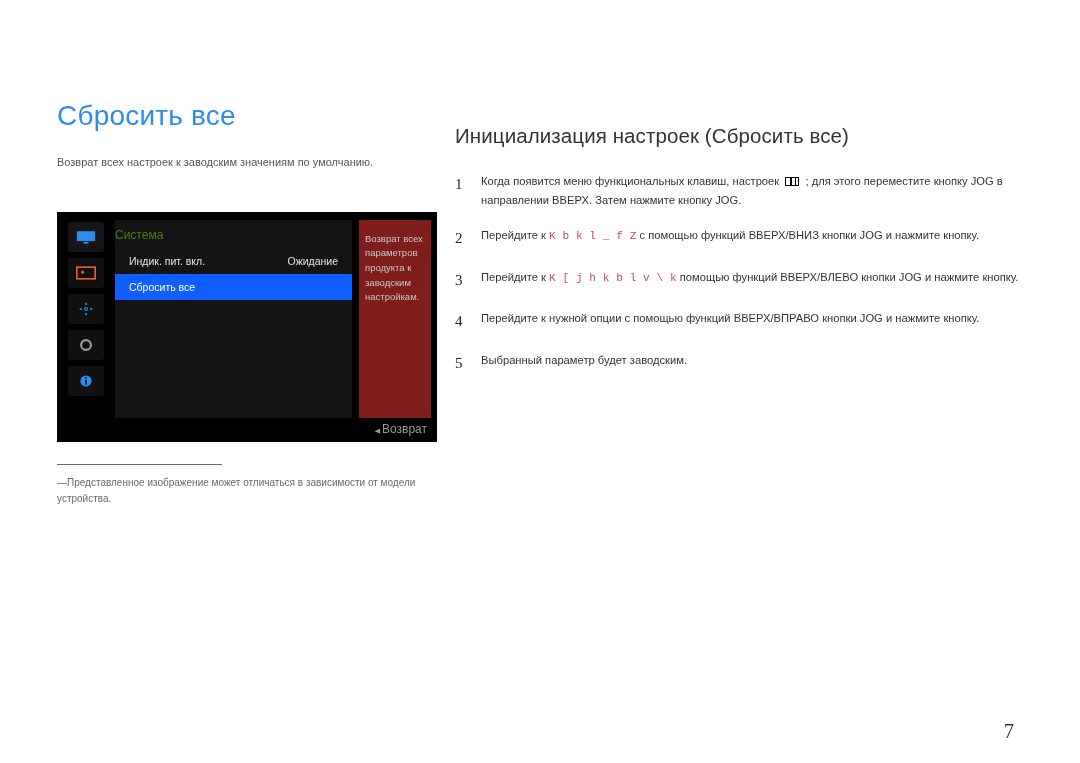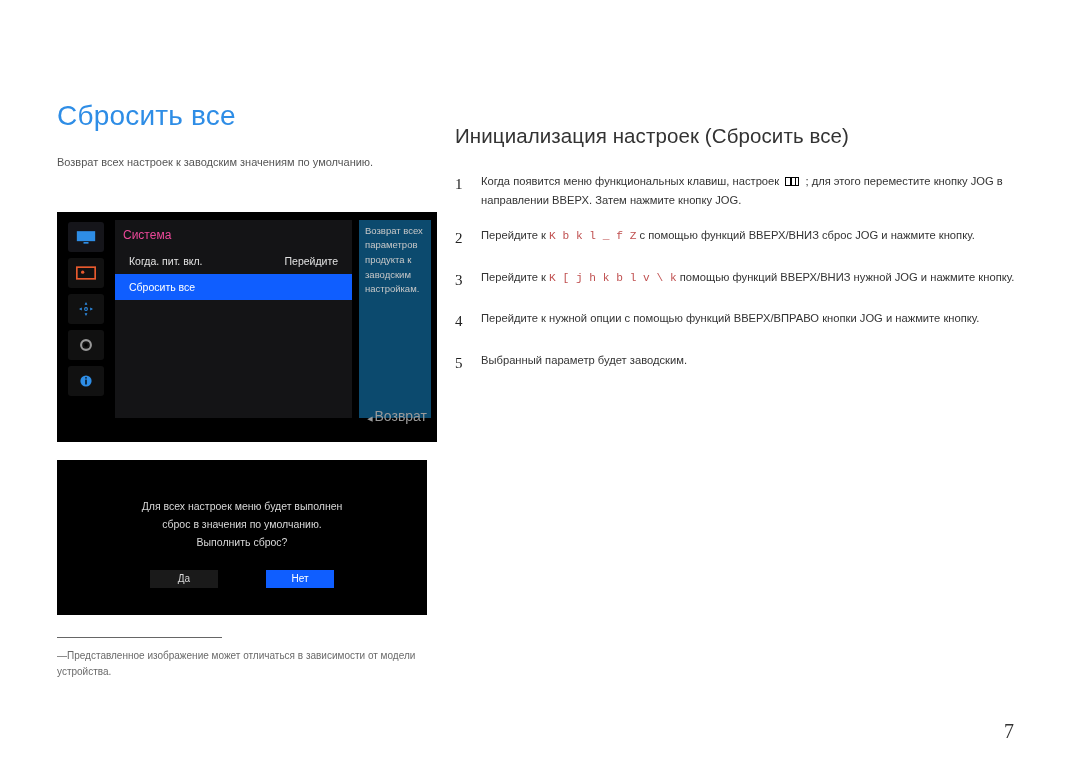--- a/index.html
+++ b/index.html
@@ -58,22 +58,22 @@
     display: flex; align-items: center; justify-content: center;
   }
   .osd .rail-icon.active { background: #15151a; }
   .osd .rail-icon .ico { width: 20px; height: 14px; }
   .osd .content {
     position: absolute;
     left: 58px; top: 8px; right: 85px; bottom: 24px;
     background: #141416;
   }
   .osd .menu-title {
-    padding: 8px 12px 6px 8px;
-    color: #ec4899;
+    padding: 8px 12px 6px 0;
+    color: #4d7c0f;
     font-size: 12px;
   }
   .osd .row {
     display: flex;
     align-items: center;
     padding: 6px 14px;
     height: 26px;
     font-size: 10.5px;
     color: #e2e2e2;
     justify-content: space-between;
@@ -81,30 +81,30 @@
   .osd .row.sel {
     
     background: #0f5eff;
     color: #fff;
   }
   .osd .right-box {
     position: absolute;
     right: 6px; top: 8px;
     width: 72px;
     bottom: 24px;
-    background: #0c4a6e;
+    background: #7f1d1d;
     color: #c8c8c8;
     font-size: 9.5px;
-    padding: 4px 6px;
+    padding: 12px 6px;
     line-height: 1.55;
   }
   .osd .footer {
     position: absolute;
-    right: 10px; bottom: 18px;
-    font-size: 14px;
+    right: 10px; bottom: 6px;
+    font-size: 12px;
     color: #9a9a9a;
   }
   .osd .footer::before { content: "\25C0  "; font-size: 7px; color: #9a9a9a; }
   
   .osd2 {
     width: 370px; height: 155px;
     background: #000;
     position: relative;
     font-size: 11px;
     color: #d8d8d8;
@@ -224,41 +224,32 @@
           <svg class="ico" viewBox="0 0 20 20">
               <circle cx="10" cy="10" r="8" fill="#2E8DE6"></circle>
               <rect x="9" y="8" width="2" height="7" fill="#000"></rect>
               <rect x="9" y="4.5" width="2" height="2" fill="#000"></rect>
             </svg>
         </div>
       </div>
       <div class="content">
         <div class="menu-title">Система</div>
         <div class="row">
-          <span>Когда. пит. вкл.</span>
-          <span>Перейдите</span>
+          <span>Индик. пит. вкл.</span>
+          <span>Ожидание</span>
         </div>
         <div class="row sel">
           <span>Сбросить все</span>
           <span></span>
         </div>
       </div>
       <div class="right-box">Возврат всех параметров продукта к заводским настройкам.</div>
       <div class="footer">Возврат</div>
     </div>
 
-    <div class="osd2">
-      <div class="dlg-line">Для всех настроек меню будет выполнен</div>
-      <div class="dlg-line">сброс в значения по умолчанию.</div>
-      <div class="dlg-line">Выполнить сброс?</div>
-      <div class="btn-row">
-        <div class="btn yes">Да</div>
-        <div class="btn no">Нет</div>
-      </div>
-    </div>
 
     <div class="sep-line"></div>
     <div class="footnote">
       <span class="dash">―</span><span>Представленное изображение может отличаться в зависимости от модели устройства.</span>
     </div>
   </div>
 
   <div class="right-col">
     <div class="section-title">Инициализация настроек (Сбросить все)</div>
 
@@ -266,28 +257,28 @@
       <div class="step">
         <div class="num">1</div>
         <div class="body">
           <span>Когда появится меню функциональных клавиш, настроек </span><span class="inline-icon"></span><span> ; для этого переместите кнопку JOG в направлении ВВЕРХ. Затем нажмите кнопку JOG.</span>
         </div>
       </div>
 
       <div class="step">
         <div class="num">2</div>
         <div class="body">
-          <span>Перейдите к </span><span class="hl">K b k l _ f Z</span><span> с помощью функций ВВЕРХ/ВНИЗ сброс JOG и нажмите кнопку.</span>
+          <span>Перейдите к </span><span class="hl">K b k l _ f Z</span><span> с помощью функций ВВЕРХ/ВНИЗ кнопки JOG и нажмите кнопку.</span>
         </div>
       </div>
 
       <div class="step">
         <div class="num">3</div>
         <div class="body">
-          <span>Перейдите к </span><span class="hl">K [ j h k b l v  \ k</span><span style="color:#333"> </span><span> помощью функций ВВЕРХ/ВНИЗ нужной JOG и нажмите кнопку.</span>
+          <span>Перейдите к </span><span class="hl">K [ j h k b l v  \ k</span><span style="color:#333"> </span><span> помощью функций ВВЕРХ/ВЛЕВО кнопки JOG и нажмите кнопку.</span>
         </div>
       </div>
 
       <div class="step">
         <div class="num">4</div>
         <div class="body">Перейдите к нужной опции с помощью функций ВВЕРХ/ВПРАВО кнопки JOG и нажмите кнопку.</div>
       </div>
 
       <div class="step">
         <div class="num">5</div>

